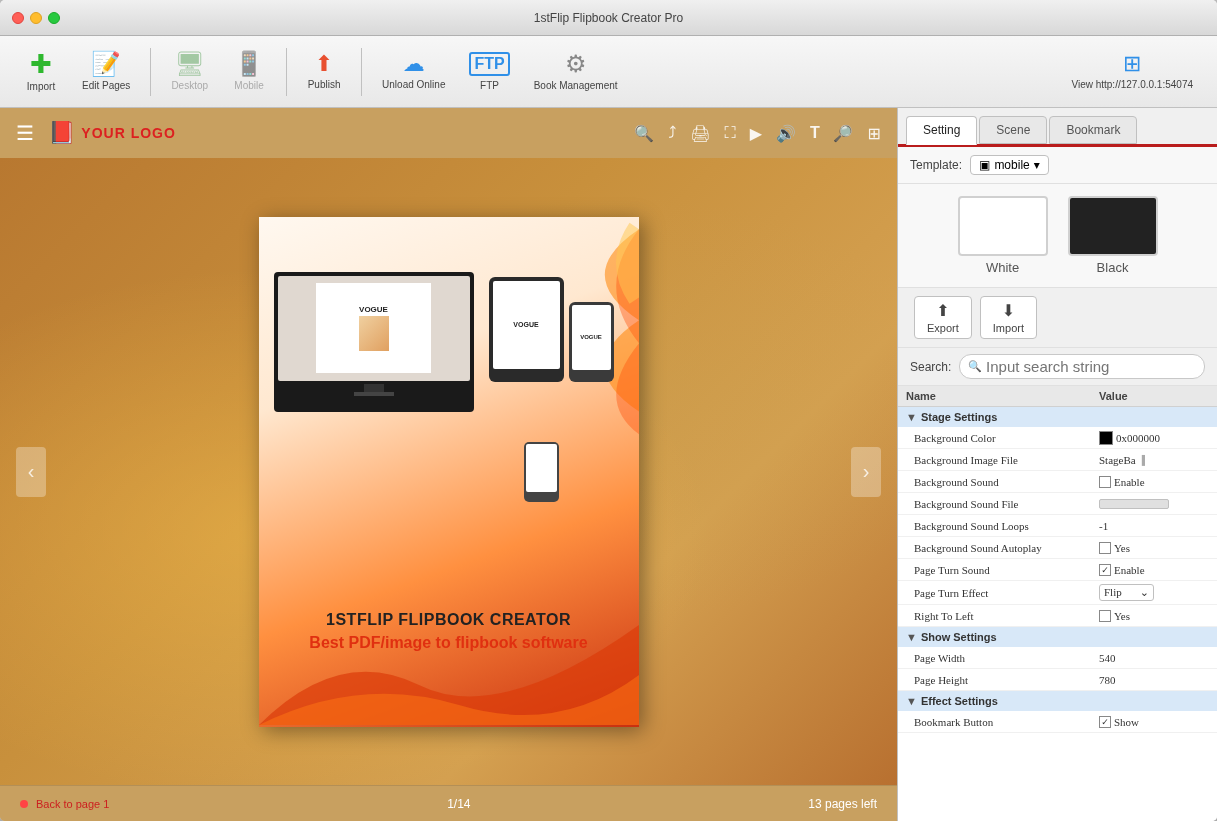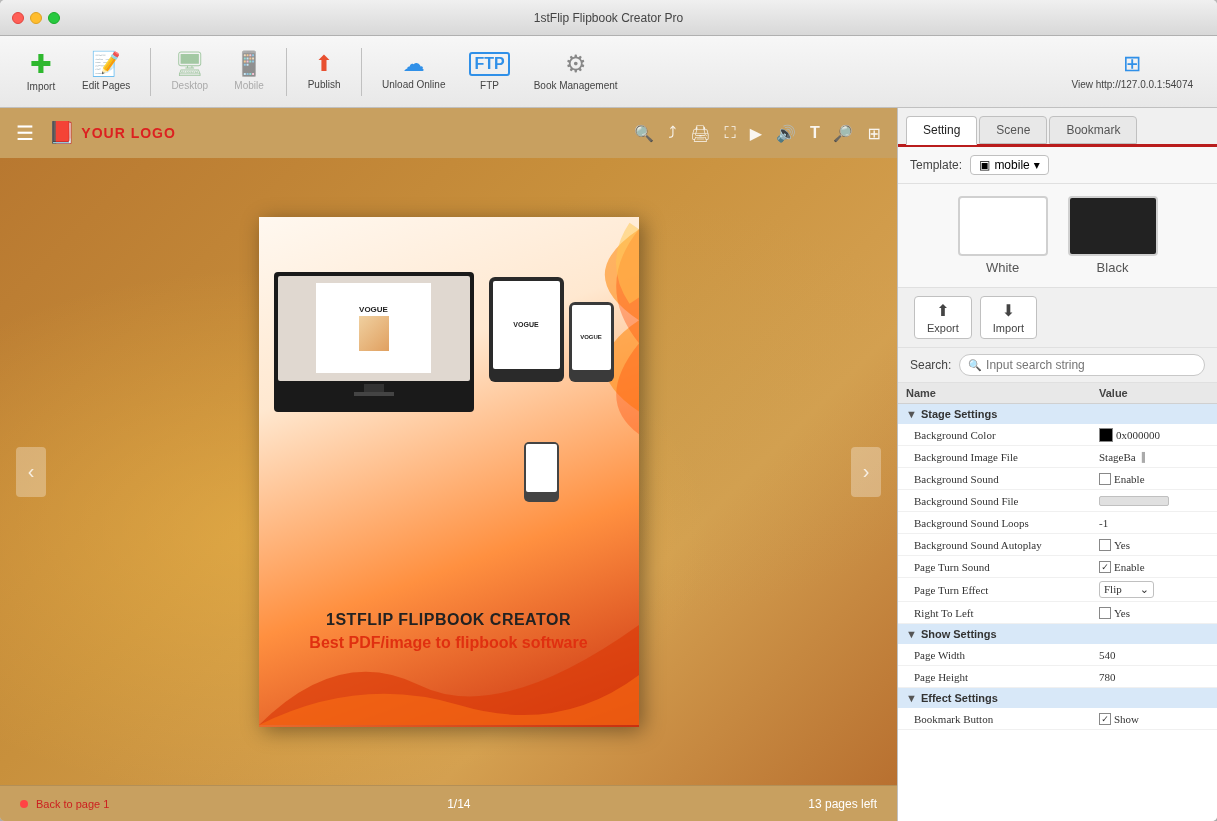--- a/index.html
+++ b/index.html
@@ -73,21 +73,21 @@
     
     .export-import-row { display: flex; gap: 8px; padding: 8px 16px; border-bottom: 1px solid #e0e0e0; }
     .ei-btn { display: flex; flex-direction: column; align-items: center; gap: 2px; padding: 4px 12px; border: 1px solid #c0c0c0; border-radius: 4px; background: #fff; cursor: pointer; font-size: 11px; color: #444; }
     .ei-icon { font-size: 16px; }
 
     
     .search-row { display: flex; align-items: center; padding: 6px 12px; gap: 8px; border-bottom: 1px solid #e0e0e0; }
     .search-label { font-size: 12px; color: #444; white-space: nowrap; }
     .search-input-wrapper { flex: 1; display: flex; align-items: center; border: 1px solid #c8c8c8; border-radius: 12px; background: #fff; padding: 3px 8px; gap: 4px; }
     .search-icon-inner { color: #aaa; font-size: 11px; }
-    .search-input { border: none; outline: none; font-size: 12px; color: #888; background: transparent; flex: 1; }
+    .search-input { border: none; outline: none; font-size: 15px; color: #888; background: transparent; flex: 1; }
 
     
     .settings-table { flex: 1; overflow-y: auto; background: #fff; }
     .table-header { display: flex; padding: 4px 8px; background: #e8e8e8; border-bottom: 1px solid #d0d0d0; }
     .th-name { flex: 1; font-size: 11px; color: #444; font-weight: 600; }
     .th-value { width: 110px; font-size: 11px; color: #444; font-weight: 600; }
 
     .section-header { background: #d8e8f8; padding: 4px 8px; font-size: 11px; font-weight: 600; color: #333; display: flex; align-items: center; gap: 4px; }
     .section-arrow { color: #555; }
 

